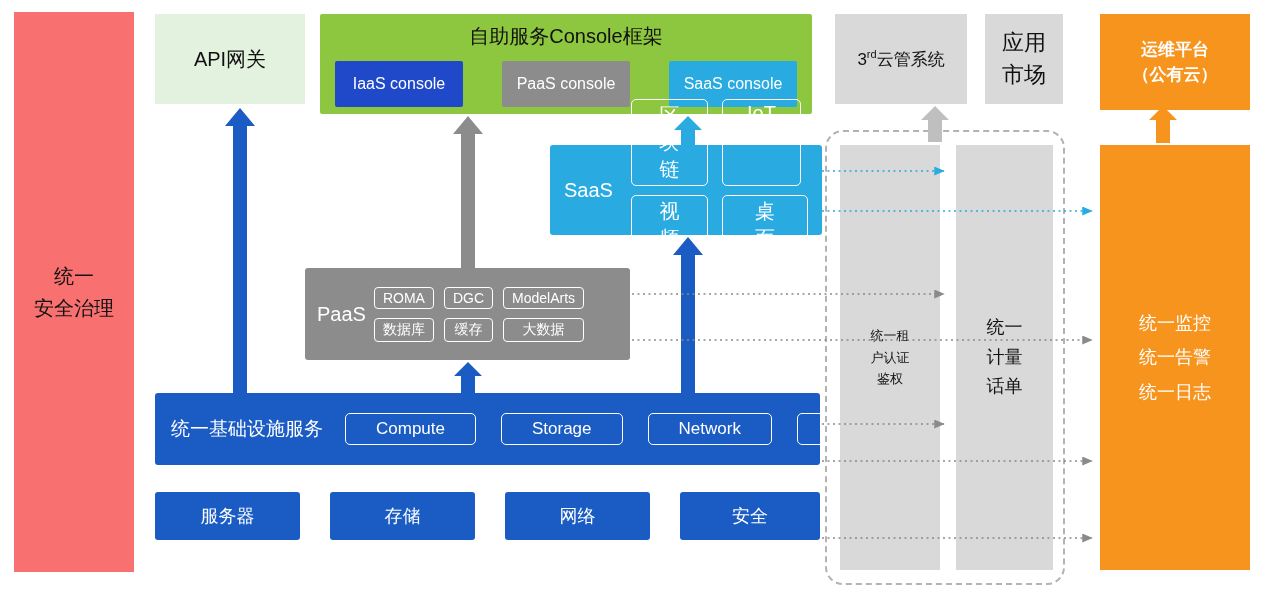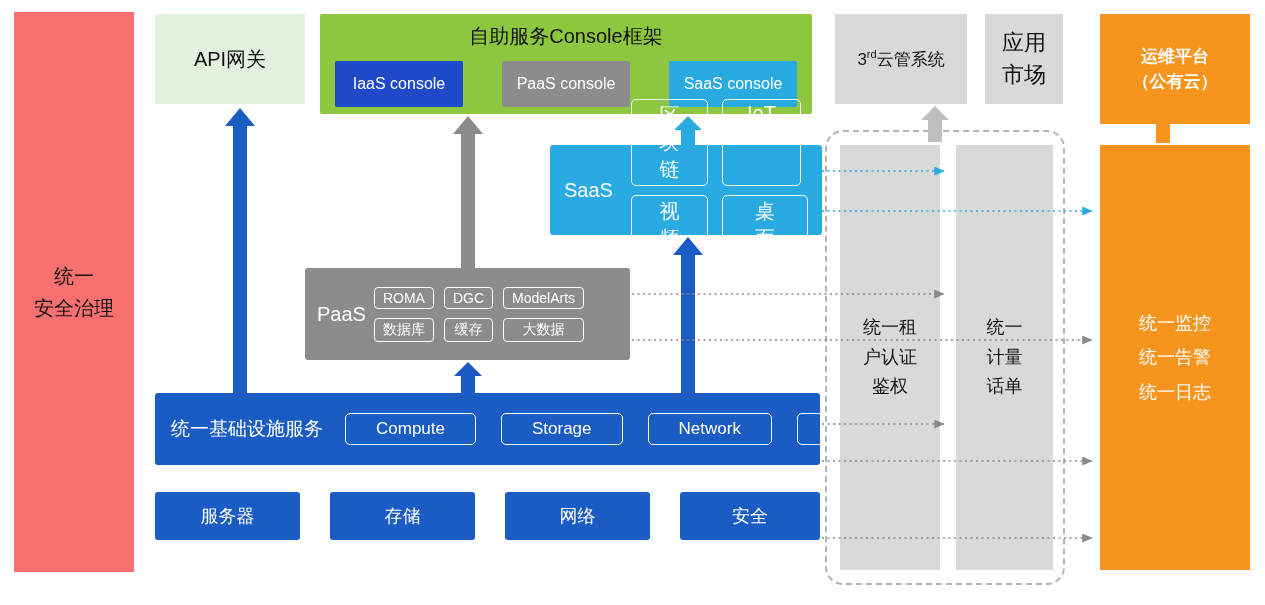--- a/index.html
+++ b/index.html
@@ -24,21 +24,21 @@
   .frame-title{margin-top:9px;text-align:center;font-size:20px;color:#111}
   .frame-row{display:flex;justify-content:space-between;padding:11px 15px 0}
   .console-btn{width:128px;height:46px;color:#fff;font-size:16px;border-radius:2px;
     display:flex;align-items:center;justify-content:center}
   .c-iaas{background:var(--cblue)} .c-paas{background:var(--gray)} .c-saas{background:var(--cyan)}
 
   .third-box{left:835px;top:14px;width:132px;height:90px;background:var(--lgray);color:#111;font-size:17px}
   .third-box sup{font-size:11px;vertical-align:super}
   .market-box{left:985px;top:14px;width:78px;height:90px;background:var(--lgray);color:#111;
     font-size:22px;line-height:1.45}
-  .om-box{left:1100px;top:14px;width:150px;height:110px;background:var(--orange);color:#fff;
+  .om-box{left:1100px;top:14px;width:150px;height:96px;background:var(--orange);color:#fff;
     font-size:17px;font-weight:700;line-height:1.5}
 
   .saas-box{left:550px;top:145px;width:272px;height:90px;background:var(--cyan);border-radius:3px;
     display:flex;align-items:center;padding:0 14px;gap:18px}
   .layer-label{color:#fff;font-size:20px}
   .grid2{display:grid;grid-template-columns:auto auto;gap:9px 14px;justify-items:start}
   .pill{border:1.5px solid #fff;border-radius:5px;color:#fff;padding:2px 24px;font-size:20px;text-align:center}
 
   .paas-box{left:305px;top:268px;width:325px;height:92px;background:var(--gray);border-radius:3px;
     display:flex;align-items:center;padding:0 12px;gap:8px}
@@ -50,21 +50,21 @@
   .iaas-label{color:#fff;font-size:19px;white-space:nowrap}
   .iaas-pills{display:flex;gap:25px}
   .iaas-box .pill{font-size:17px;padding:5px 30px;border-radius:5px;white-space:nowrap}
 
   .hw{background:var(--blue);color:#fff;font-size:18px;border-radius:3px;height:48px;top:492px}
   .hw1{left:155px;width:145px} .hw2{left:330px;width:145px}
   .hw3{left:505px;width:145px} .hw4{left:680px;width:140px}
 
   .dashed{left:825px;top:130px;width:240px;height:455px;border:2px dashed #B3B3B3;border-radius:18px}
   .auth-bar{left:840px;top:145px;width:100px;height:425px;background:var(--lgray);
-    color:#111;font-size:18px;line-height:1.65}
+    color:#111;font-size:13px;line-height:1.65}
   .meter-bar{left:956px;top:145px;width:97px;height:425px;background:var(--lgray);
     color:#111;font-size:18px;line-height:1.65}
   .monitor-bar{left:1100px;top:145px;width:150px;height:425px;background:var(--orange);
     color:#fff;font-size:18px;line-height:1.9}
 
   .overlay{position:absolute;left:0;top:0;z-index:10;pointer-events:none}
 </style>
 </head>
 <body>
 

